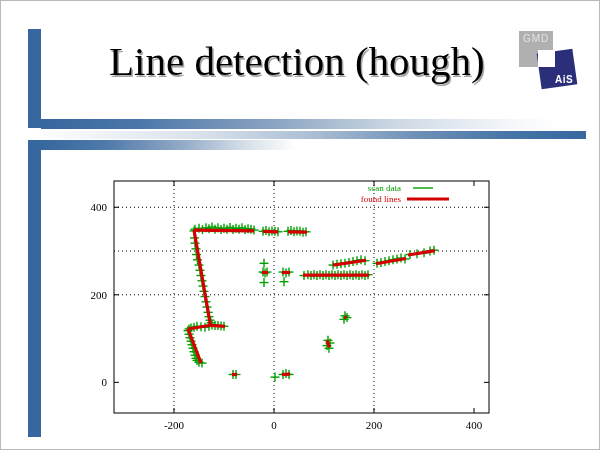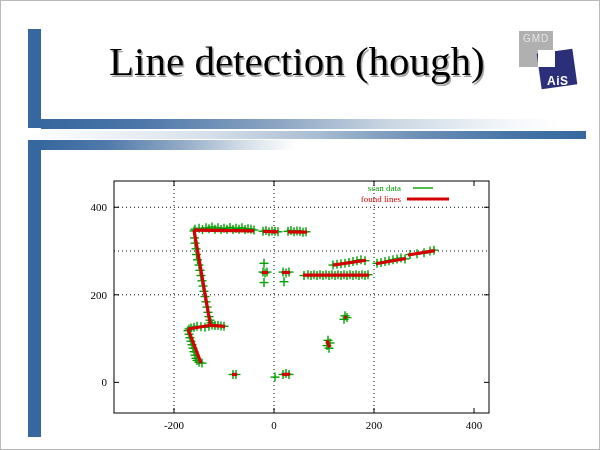--- a/index.html
+++ b/index.html
@@ -64,23 +64,23 @@
   #logo-navy{
     position:absolute;left:20px;top:20px;width:36px;height:36px;
     background:#2b2f7a;
     transform:rotate(-8deg);
   }
   #logo-white{
     position:absolute;left:19px;top:19px;width:17px;height:17px;
     background:#ffffff;
   }
   #logo-ais{
-    position:absolute;left:28px;top:43px;
+    position:absolute;left:36px;top:43px;
     font-family:"Liberation Sans",sans-serif;
-    font-size:12px;color:#ffffff;font-weight:bold;letter-spacing:.5px;text-align:right;
+    font-size:10px;color:#ffffff;font-weight:bold;letter-spacing:.5px;text-align:right;
   }
 
   
   #plot-wrap{position:absolute;left:78px;top:172px;width:420px;height:258px;}
   #plot-svg{display:block;}
   .gp-txt{
     font-family:"Liberation Serif", serif;
     font-size:11px;fill:#000000;
   }
   .gp-legend{

